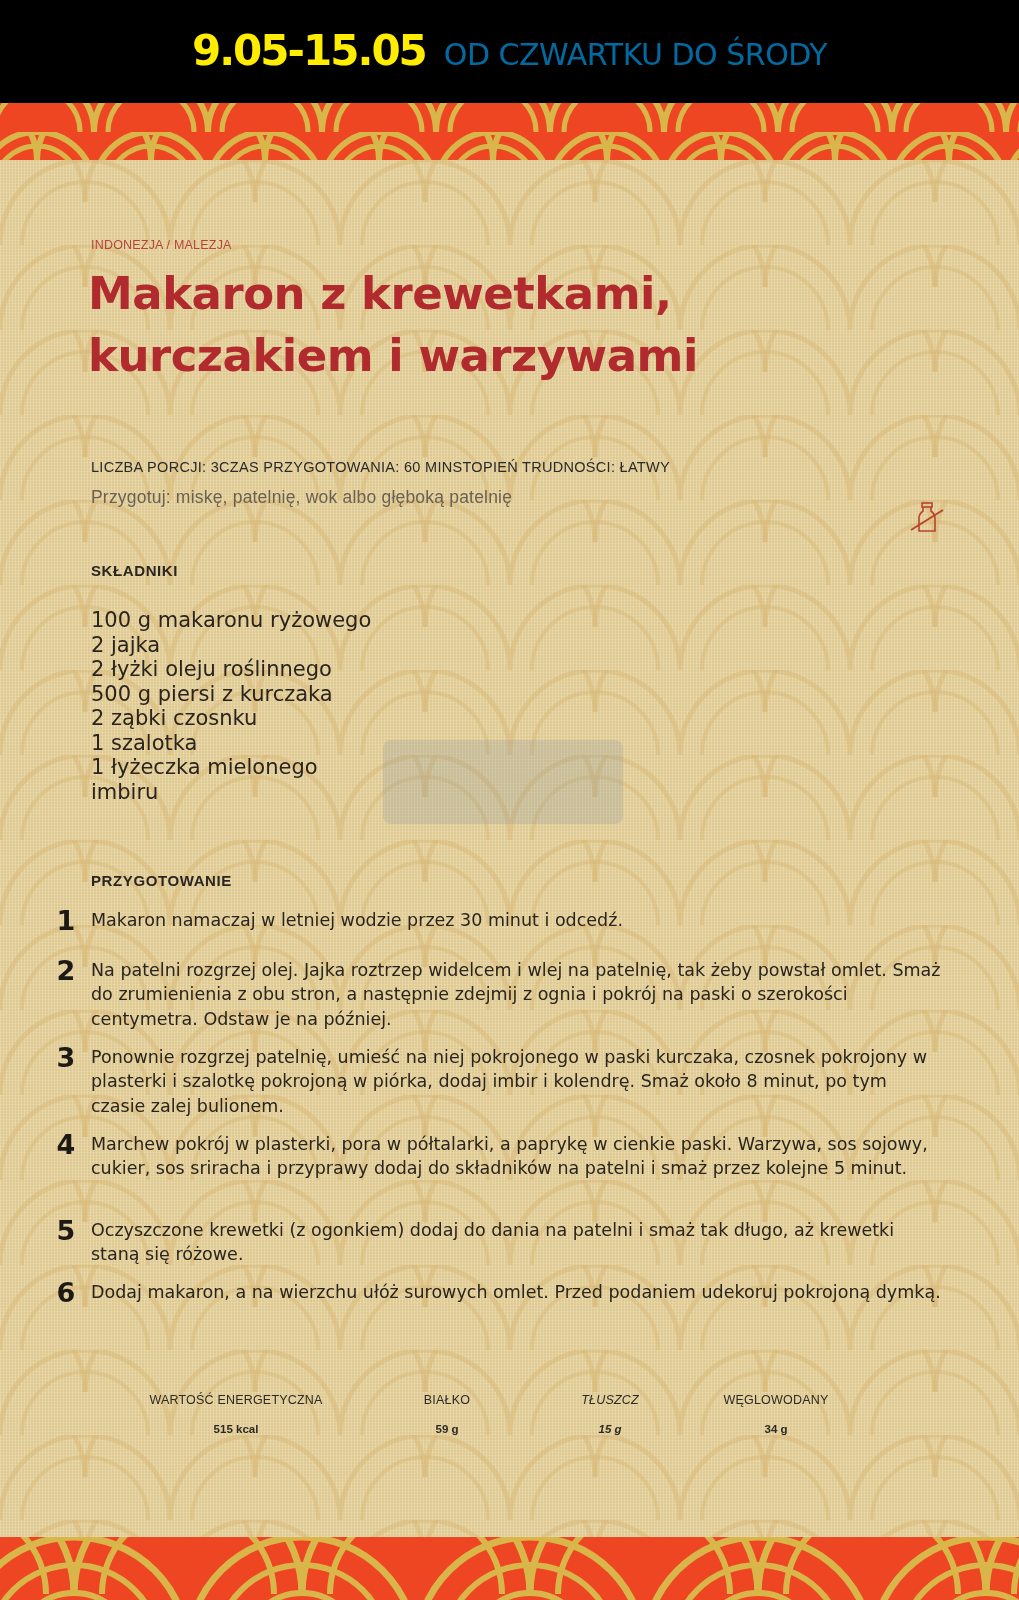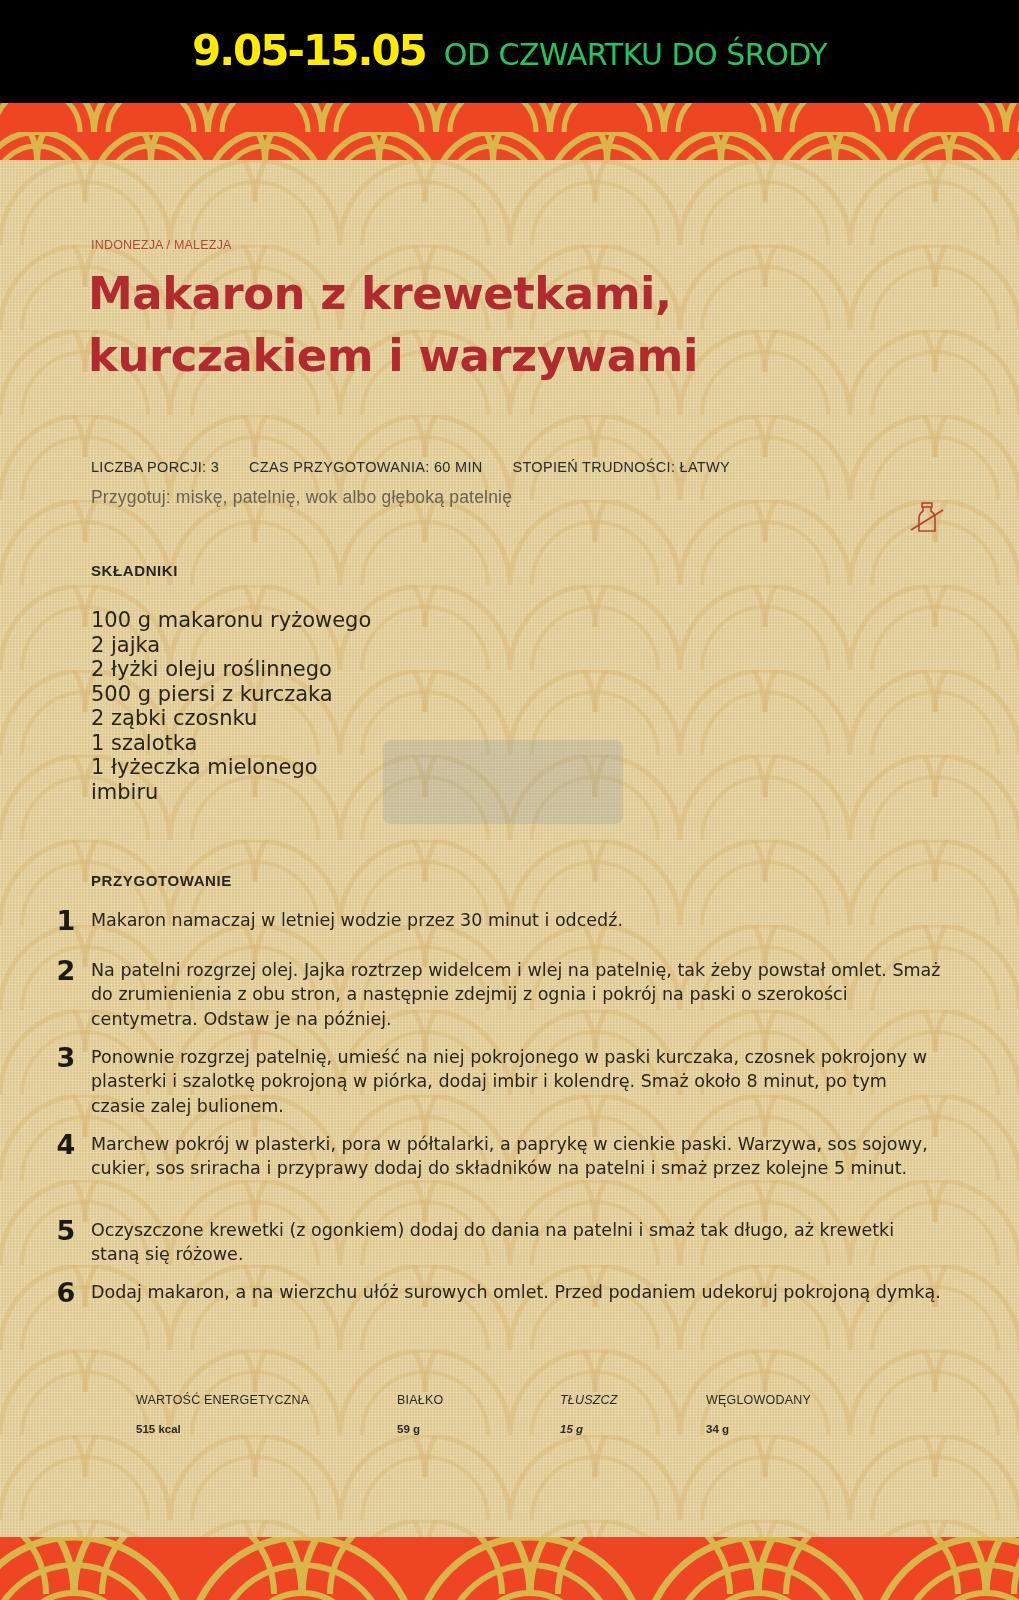--- a/index.html
+++ b/index.html
@@ -10,21 +10,21 @@
   }
   .top-bar {
     position: absolute; left: 0; top: 0; width: 1019px; height: 103px;
     background: #000; display: flex; align-items: center; justify-content: center;
   }
   .top-bar .dates {
     color: #ffec00; font-family: "DejaVu Sans", sans-serif; font-weight: bold;
     font-size: 42px; letter-spacing: -2px; margin-right: 18px; margin-top: -2px;
   }
   .top-bar .days {
-    color: #22c55e; font-family: "DejaVu Sans", sans-serif; font-size: 30px;
+    color: #0369a1; font-family: "DejaVu Sans", sans-serif; font-size: 30px;
     letter-spacing: -0.5px; margin-top: 6px; text-align: right;
   }
   .band {
     position: absolute; left: 0; width: 1019px; background-color: #ee4623; overflow: hidden;
   }
   .band svg { display: block; }
   .band-top { top: 103px; height: 57px; }
   .band-bottom { top: 1537px; height: 63px; }
   .paper {
     position: absolute; left: 0; top: 160px; width: 1019px; height: 1377px;
@@ -40,21 +40,21 @@
     position: absolute; left: 91px; top: 78px;
     font-size: 12.5px; color: #b8433b; letter-spacing: 0.2px;
     font-family: "Liberation Sans", sans-serif;
   }
   .title {
     position: absolute; left: 88px; top: 103px; margin: 0;
     font-family: "DejaVu Sans", sans-serif; font-weight: bold;
     font-size: 45px; line-height: 62px; color: #b12a2d; letter-spacing: -0.5px;
   }
   .meta {
-    position: absolute; left: 91px; top: 299px; display: flex; gap: 30px;
+    position: absolute; left: 91px; top: 299px; display: flex; 
     font-size: 14.5px; color: #2a2a2a; letter-spacing: 0.3px;
   }
   .prep-note {
     position: absolute; left: 91px; top: 327px;
     font-size: 17.5px; color: #6b6152; letter-spacing: 0.2px;
   }
   .no-bottle-icon { position: absolute; left: 910px; top: 340px; width: 34px; height: 34px; }
   .section-heading {
     position: absolute; left: 91px; margin: 0;
     font-size: 15px; font-weight: bold; color: #2a2520; letter-spacing: 0.6px;
@@ -72,21 +72,21 @@
   .step { position: absolute; left: 0; width: 1019px; }
   .step-num {
     position: absolute; left: 52px; top: -3px; width: 28px; text-align: center;
     font-family: "DejaVu Sans", sans-serif; font-weight: bold; font-size: 27px; color: #1d1a16;
   }
   .step-text {
     position: absolute; left: 91px; width: 850px; margin: 0;
     font-family: "DejaVu Sans", sans-serif; font-size: 17.5px; line-height: 24.3px; color: #2a241d;
   }
   .nutrition { position: absolute; top: 1233px; left: 0; width: 1019px; }
-  .nutr-item { position: absolute; }
+  .nutr-item { position: absolute; text-align: center; }
   .nutr-label { font-size: 12.5px; color: #2d2a25; letter-spacing: 0.2px; display: block; }
   .nutr-value {
     font-size: 11.5px; font-weight: bold; color: #2d2a25; display: block; margin-top: 16px;
   }
 </style>
 </head>
 <body>
 
 <div class="top-bar">
   <span class="dates">9.05-15.05</span>

